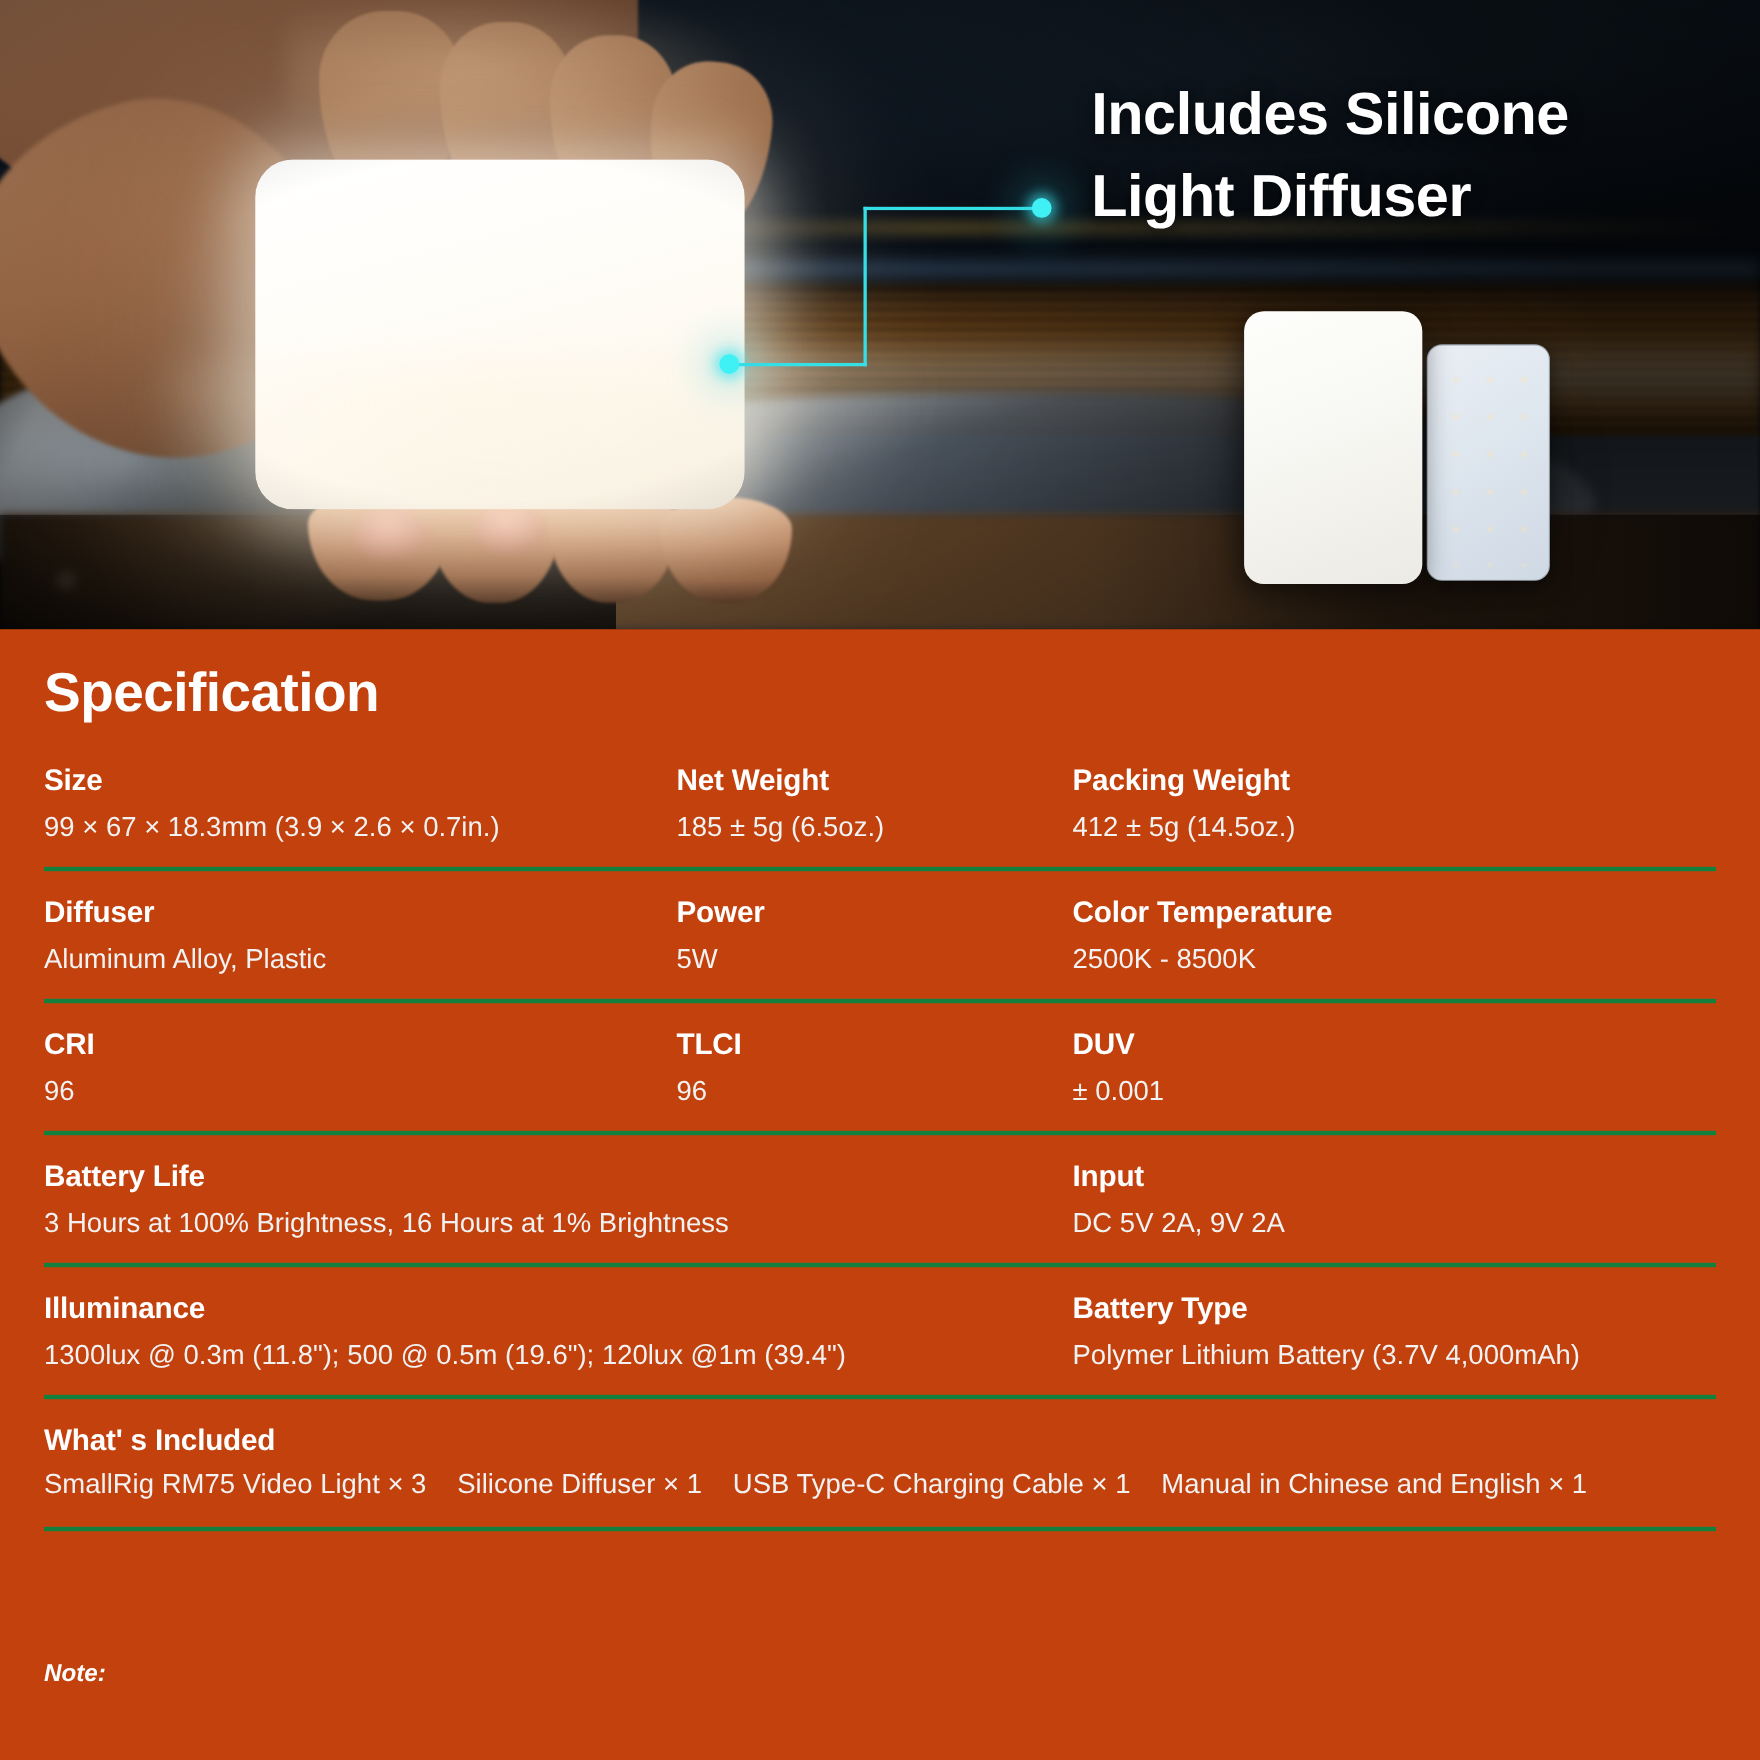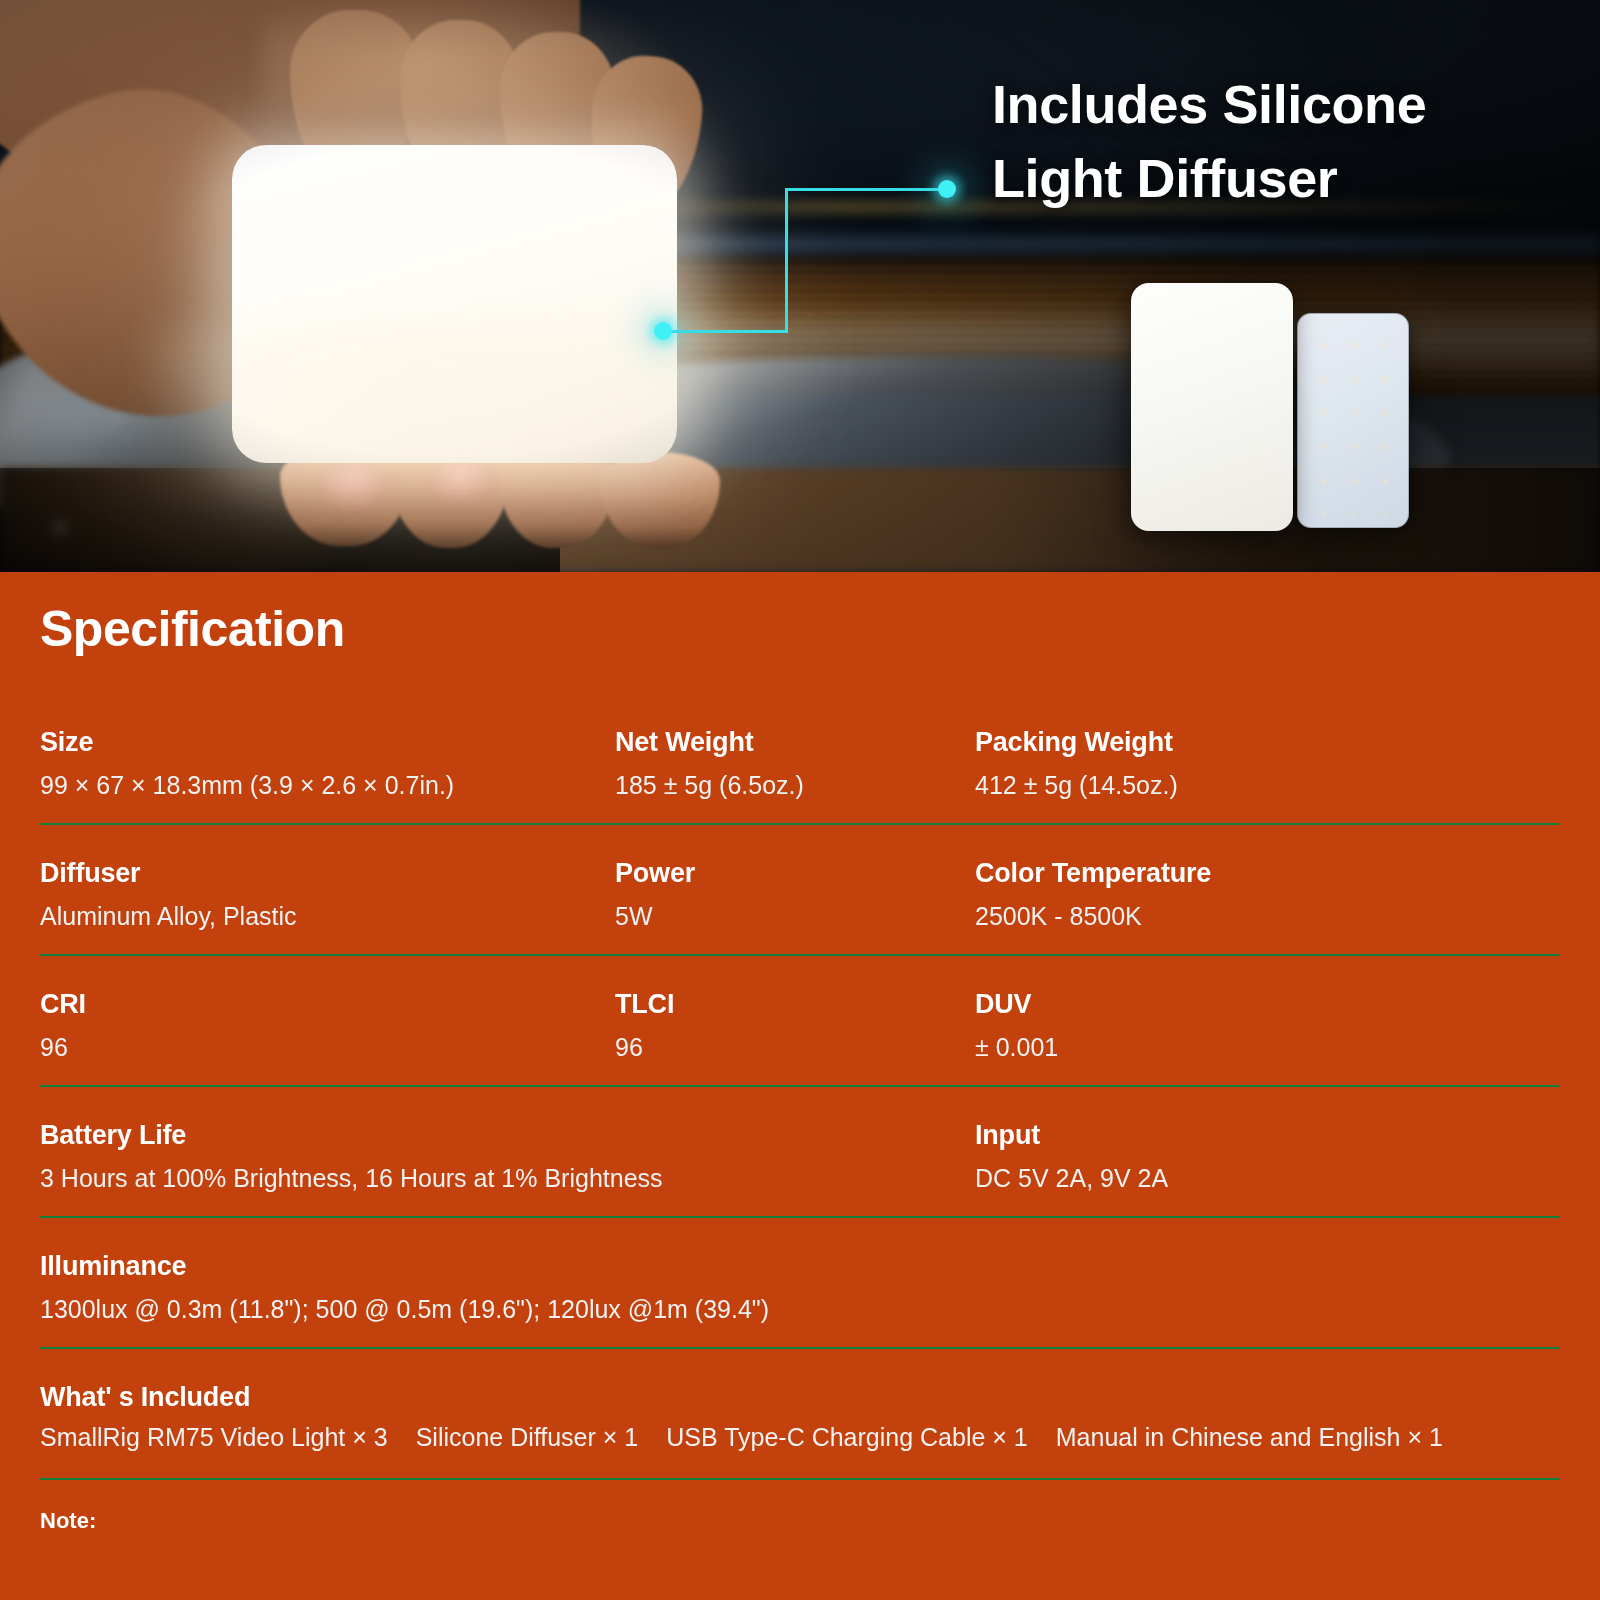--- a/index.html
+++ b/index.html
@@ -341,24 +341,23 @@
     letter-spacing: -0.5px;
   }
 
   .rows {
     position: absolute;
     left: 40px; top: 122px;
     width: 1520px;
   }
   .row {
     position: relative;
-    border-bottom: 2px solid #15803d;
+    border-bottom: 4px solid #15803d;
     padding-bottom: 14px;
     margin-bottom: 22px;
-    margin-top: 33px;
   }
   .row:last-of-type { }
 
   .cell { position: absolute; top: 0; }
   .c1 { left: 0px; }
   .c2 { left: 575px; }
   .c3 { left: 935px; }
   .c-wide1 { left: 0px; }
   .c-wide2 { left: 935px; }
 
@@ -389,20 +388,21 @@
   }
   .incl-items .v { margin-top: 0; }
 
   
   .note {
     position: absolute;
     left: 40px; bottom: 66px;
     display: flex;
     align-items: baseline;
     gap: 18px;
+    font-style: italic;
   }
   .note-label {
     color: #ffffff;
     font-size: 22px;
     font-weight: bold;
   }
   .note-text {
     color: #f0f0f0;
     font-size: 21px;
   }
@@ -528,20 +528,24 @@
           <div class="k">Input</div>
           <div class="v">DC 5V 2A, 9V 2A</div>
         </div>
       </div>
 
       <div class="row row-h">
         <div class="cell c-wide1">
           <div class="k">Illuminance</div>
           <div class="v">1300lux @ 0.3m (11.8"); 500 @ 0.5m (19.6"); 120lux @1m (39.4")</div>
         </div>
+        <div class="cell c-wide2">
+          <div class="k">Battery Type</div>
+          <div class="v">Polymer Lithium Battery (3.7V 4,000mAh)</div>
+        </div>
       </div>
 
       <div class="row row-h">
         <div class="cell c1">
           <div class="k">What' s Included</div>
         </div>
         <div class="incl-items">
           <div class="v">SmallRig RM75 Video Light × 3</div>
           <div class="v">Silicone Diffuser × 1</div>
           <div class="v">USB Type-C Charging Cable × 1</div>

